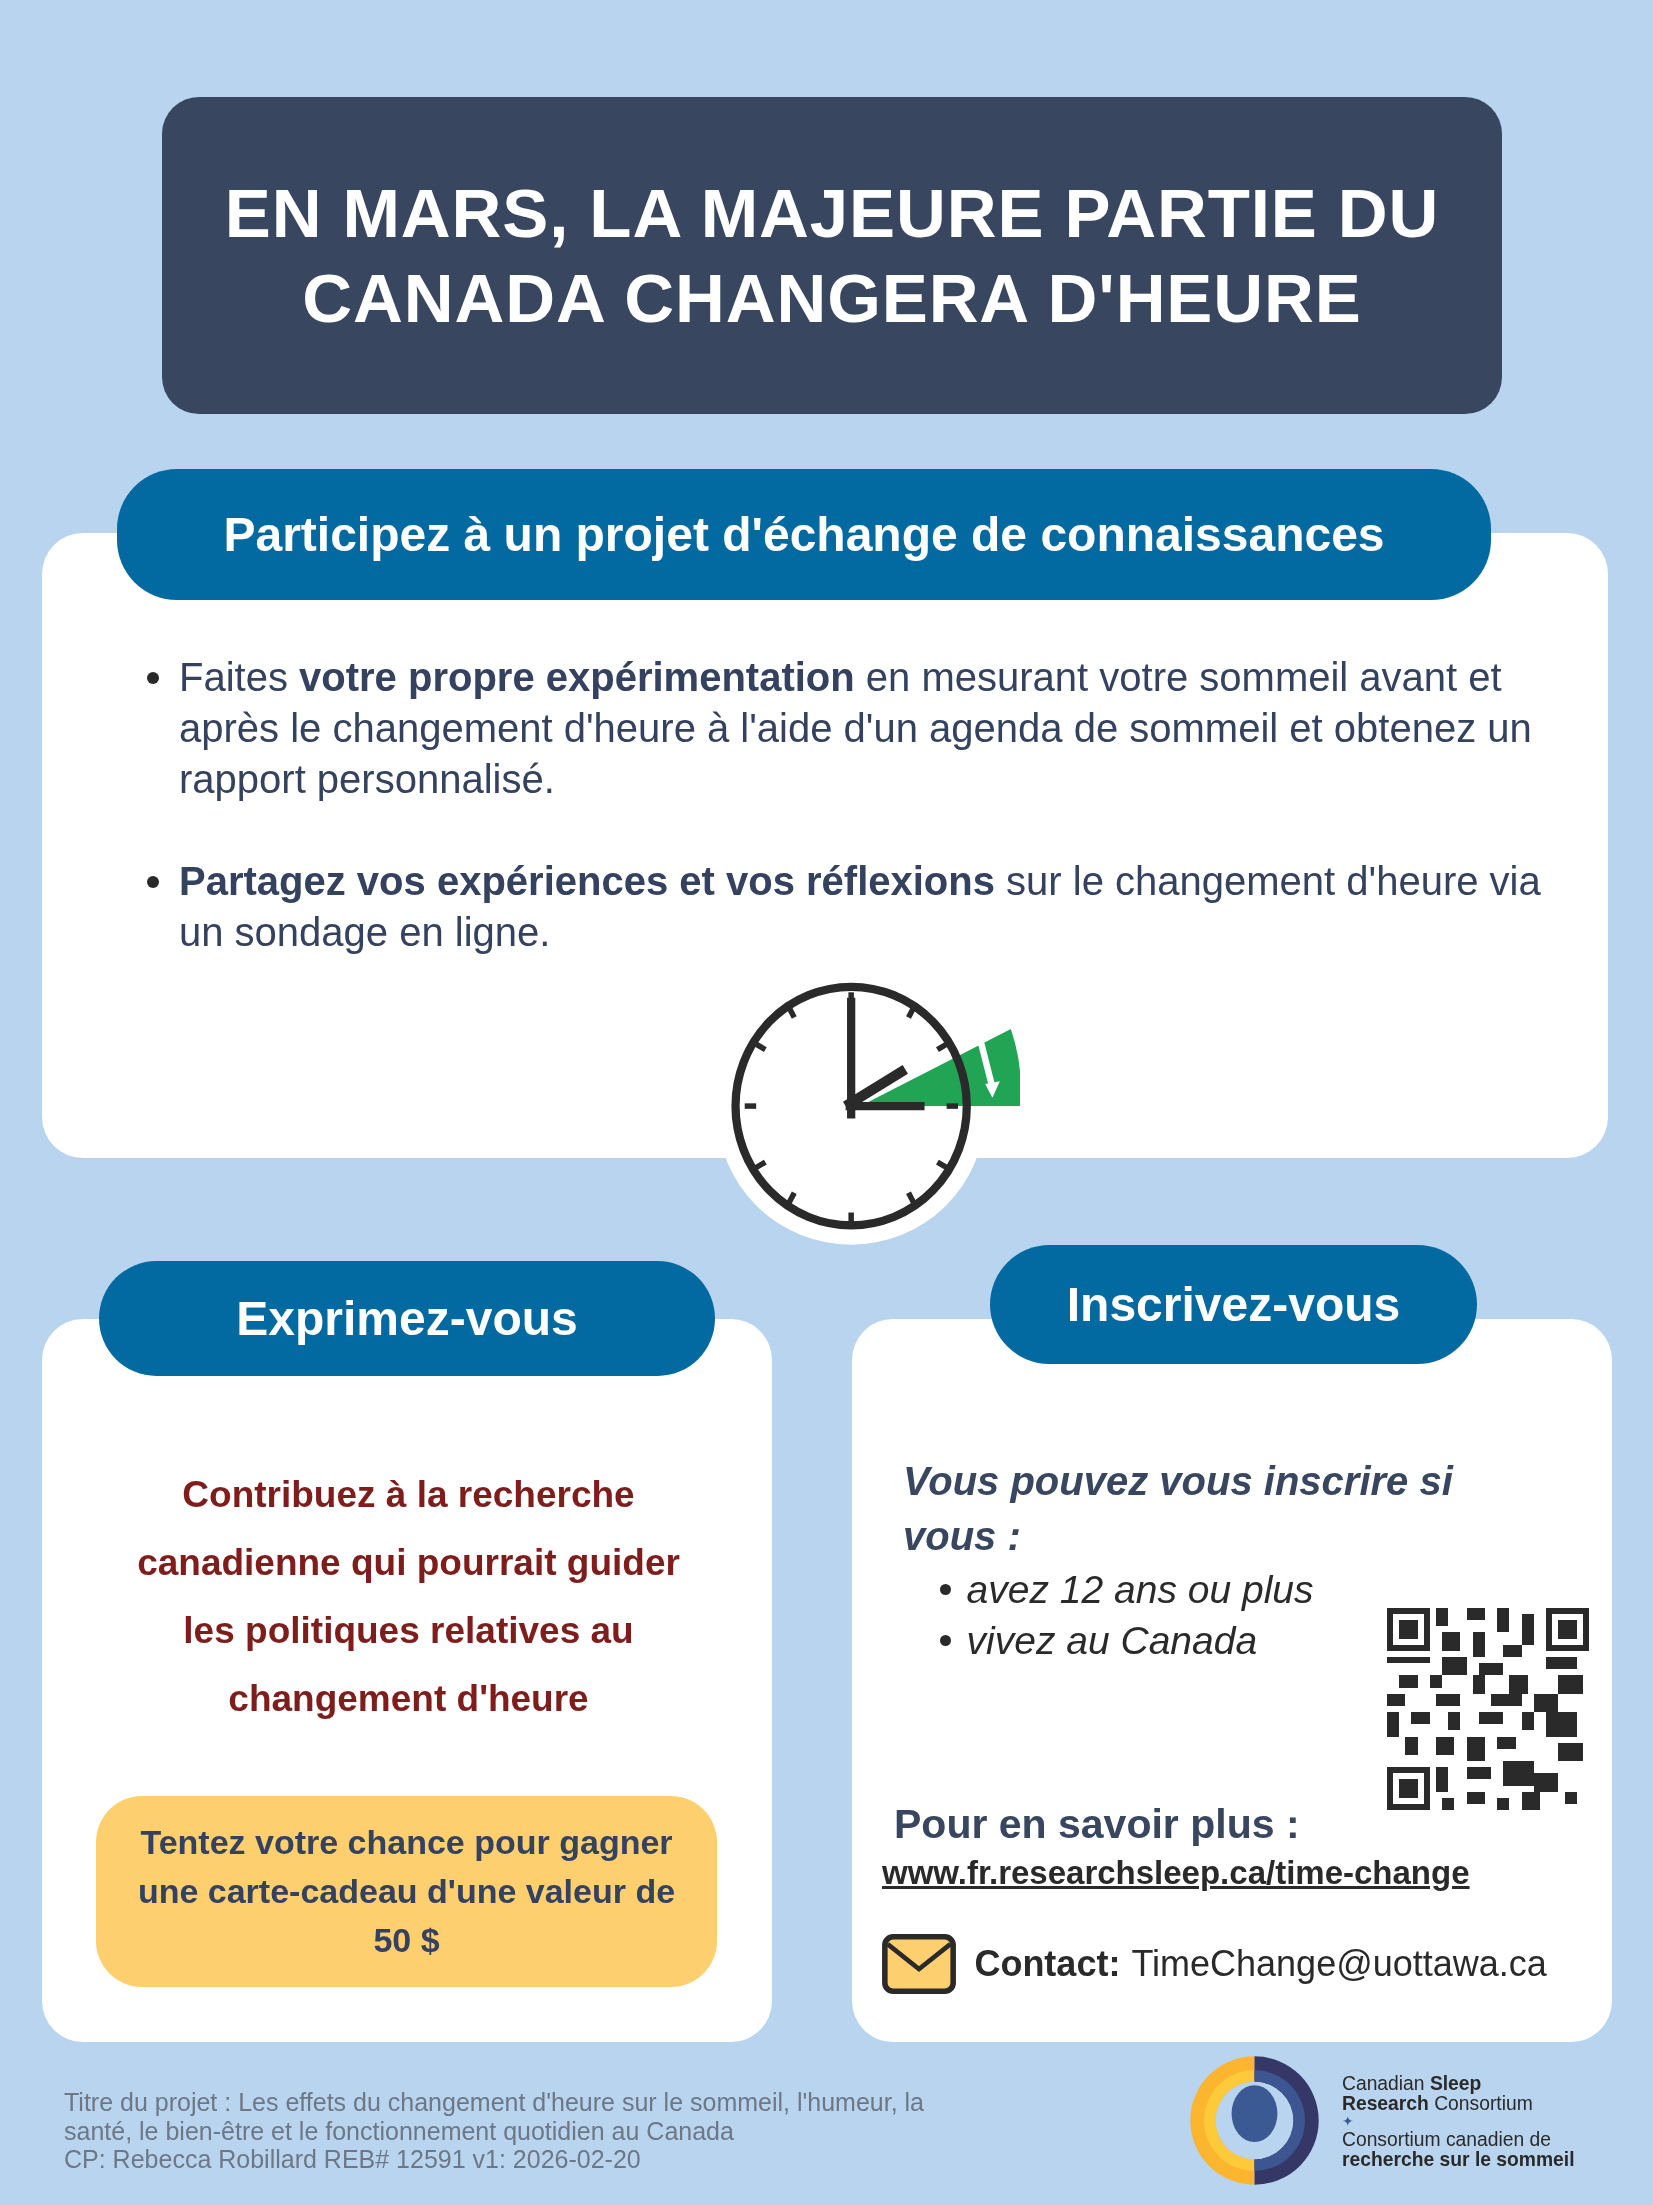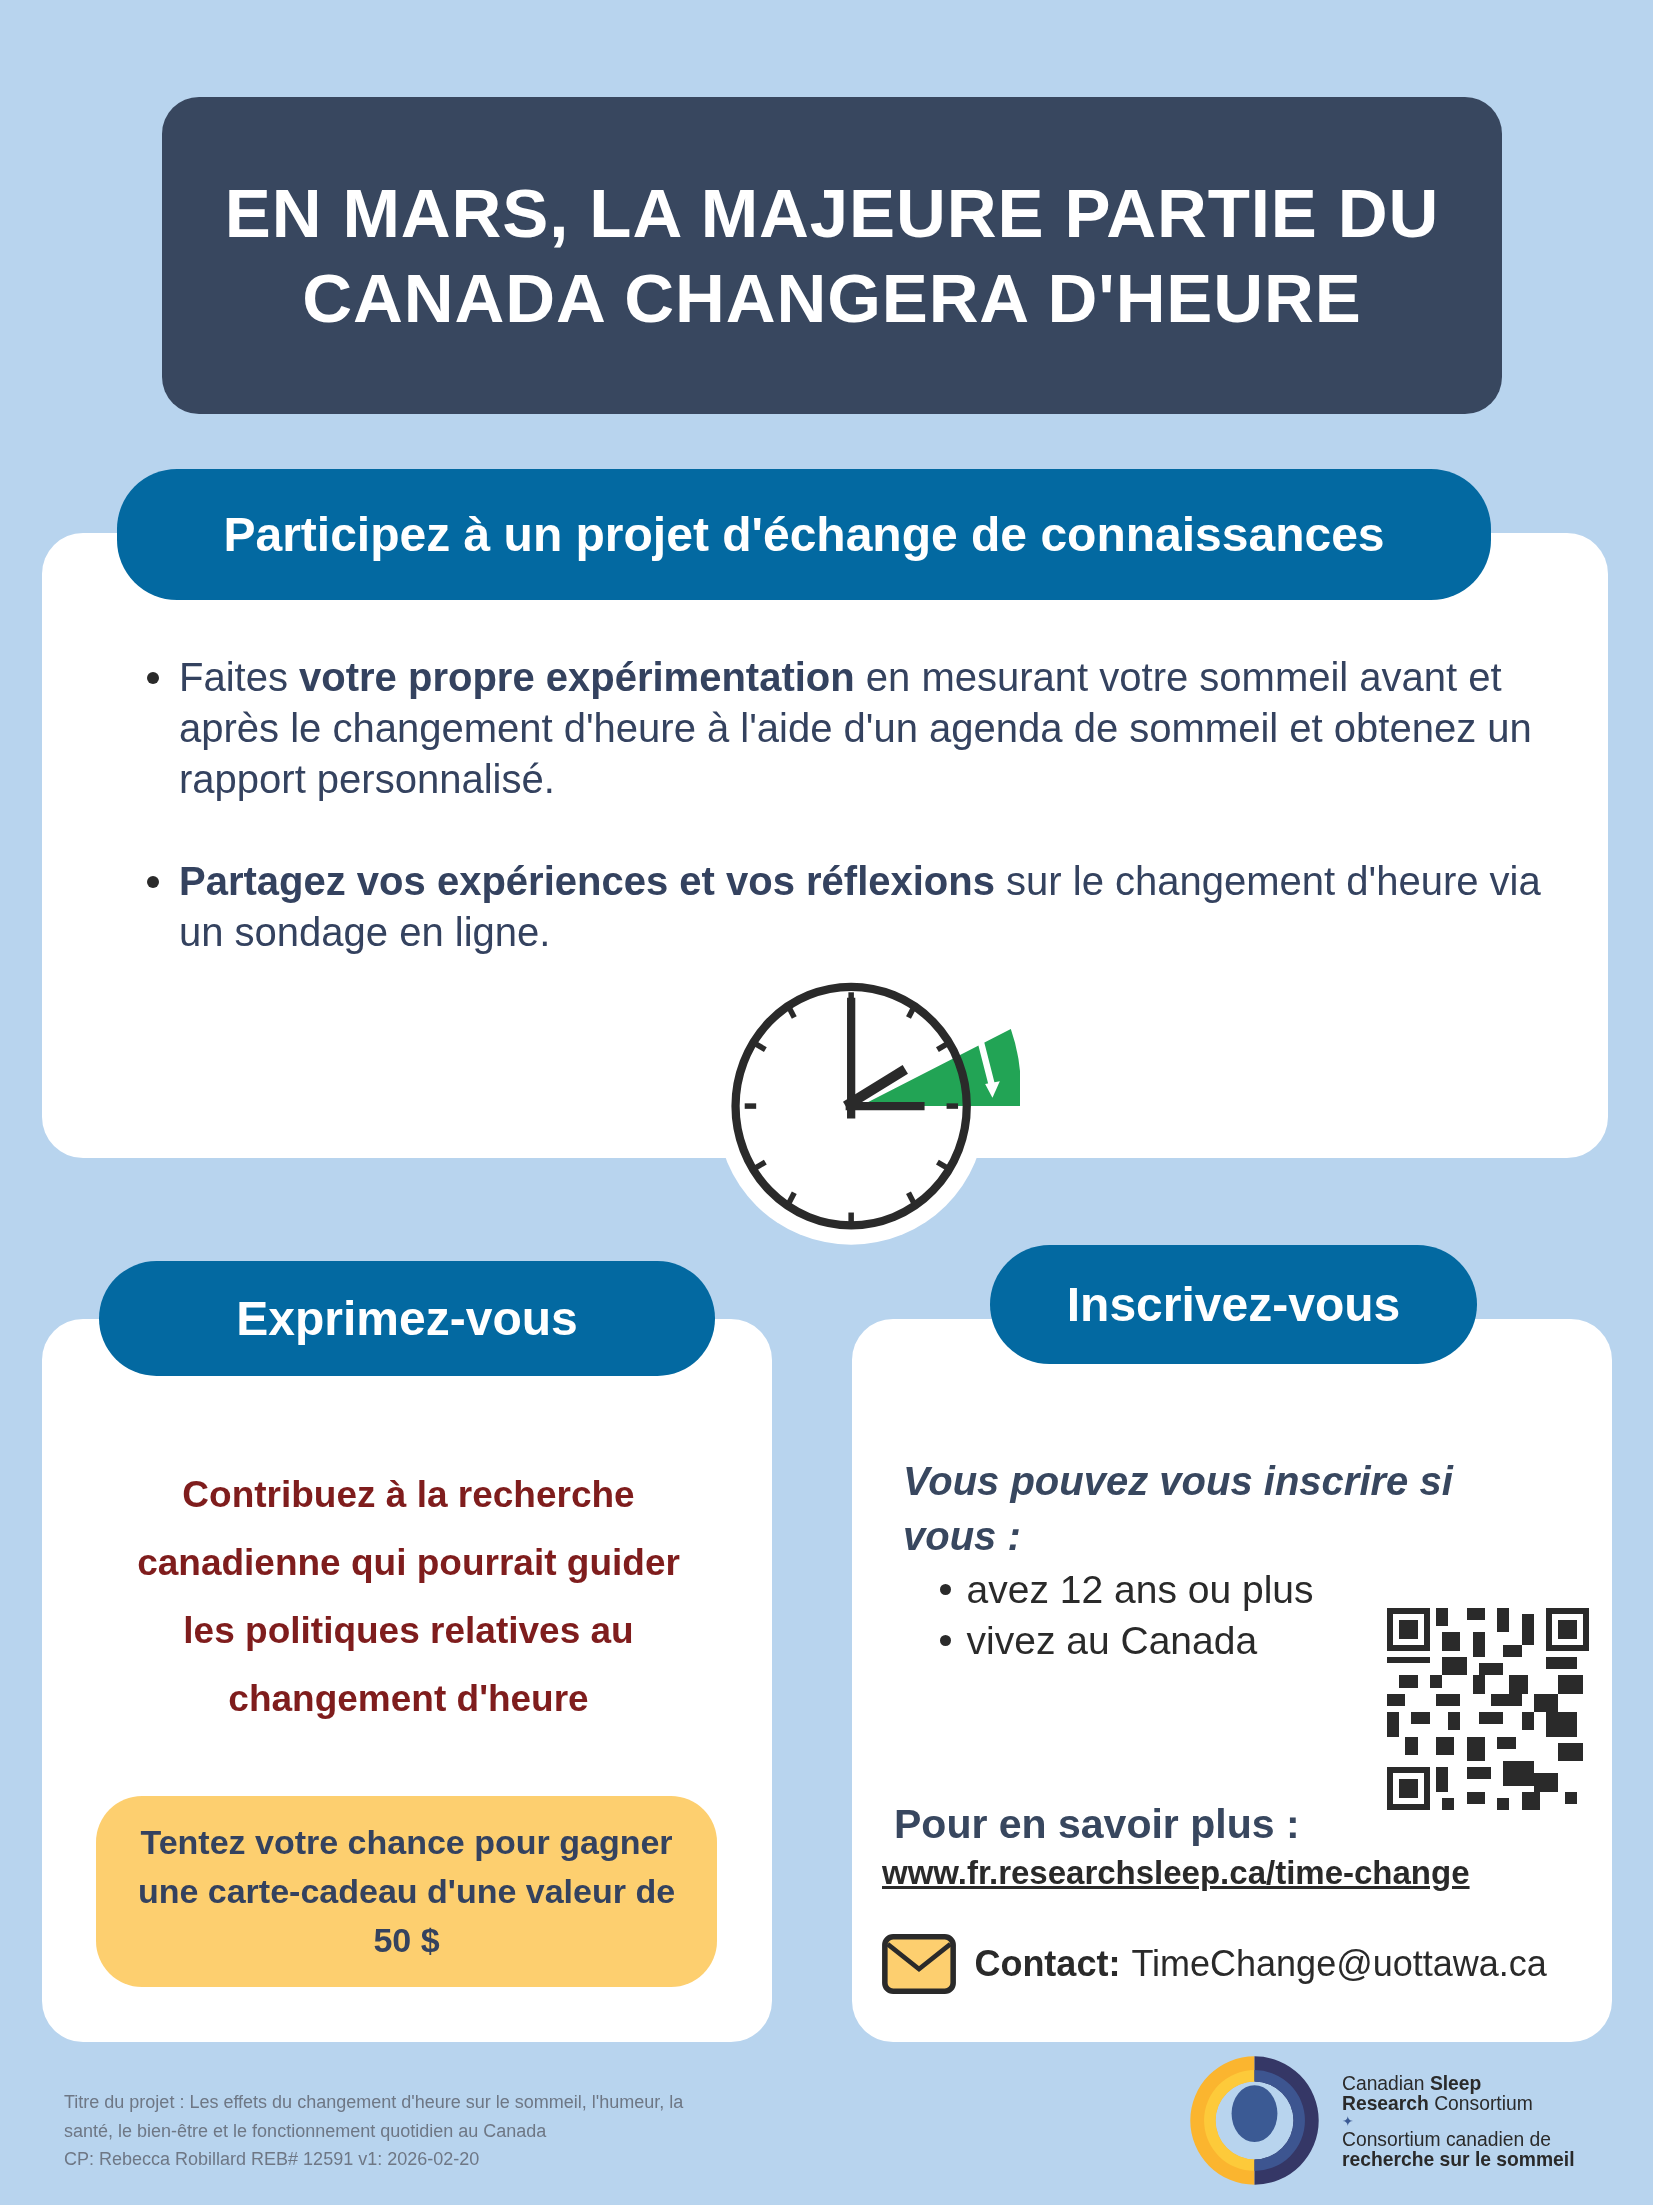--- a/index.html
+++ b/index.html
@@ -19,26 +19,26 @@
           display:flex; align-items:center; justify-content:center; }
   .bullets { left:147px; top:652px; width:1424px; font-size:40px; line-height:51px; color:#34425f; }
   .bullet { display:flex; margin-bottom:51px; }
   .dot { width:12px; height:12px; border-radius:50%; background:#2a2a2a; margin-top:20px; margin-right:20px; flex:none; }
   .bullet b { font-weight:bold; }
   .center-text { text-align:center; font-weight:bold; font-size:37px; line-height:68px; color:#7f1d1d; }
   .prize { background:#fdcf6f; border-radius:46px; display:flex; align-items:center; justify-content:center;
            text-align:center; font-weight:bold; font-size:34px; line-height:49px; color:#34425f; }
   .elig-head { font-weight:bold; font-style:italic; font-size:40px; line-height:55px; color:#38475f; }
   .elig-list { font-size:39px; line-height:51px; color:#2a2a2a; }
-  .elig-item { display:flex; align-items:center; }
+  .elig-item { display:flex; align-items:center;font-style:italic; }
   .elig-item .dot { margin:0 15.6px 0 0; width:11px; height:11px; }
   .more-head { font-weight:bold; font-size:41px; color:#38475f; }
   .link { font-weight:bold; font-size:33px; color:#2a2a2a; text-decoration:underline; }
   .contact { display:flex; align-items:center; font-size:36px; color:#2a2a2a; }
-  .footer-text { font-size:18px; line-height:28.5px; color:#6e7785; }
+  .footer-text { font-size:25px; line-height:28.5px; color:#6e7785; }
   .logo-text { font-size:19.3px; line-height:20px; color:#2a2a2a; }
 </style>
 </head>
 <body>
 
 <div class="abs title-box">
   <div class="title-line">EN MARS, LA MAJEURE PARTIE DU</div>
   <div class="title-line">CANADA CHANGERA D'HEURE</div>
 </div>
 

